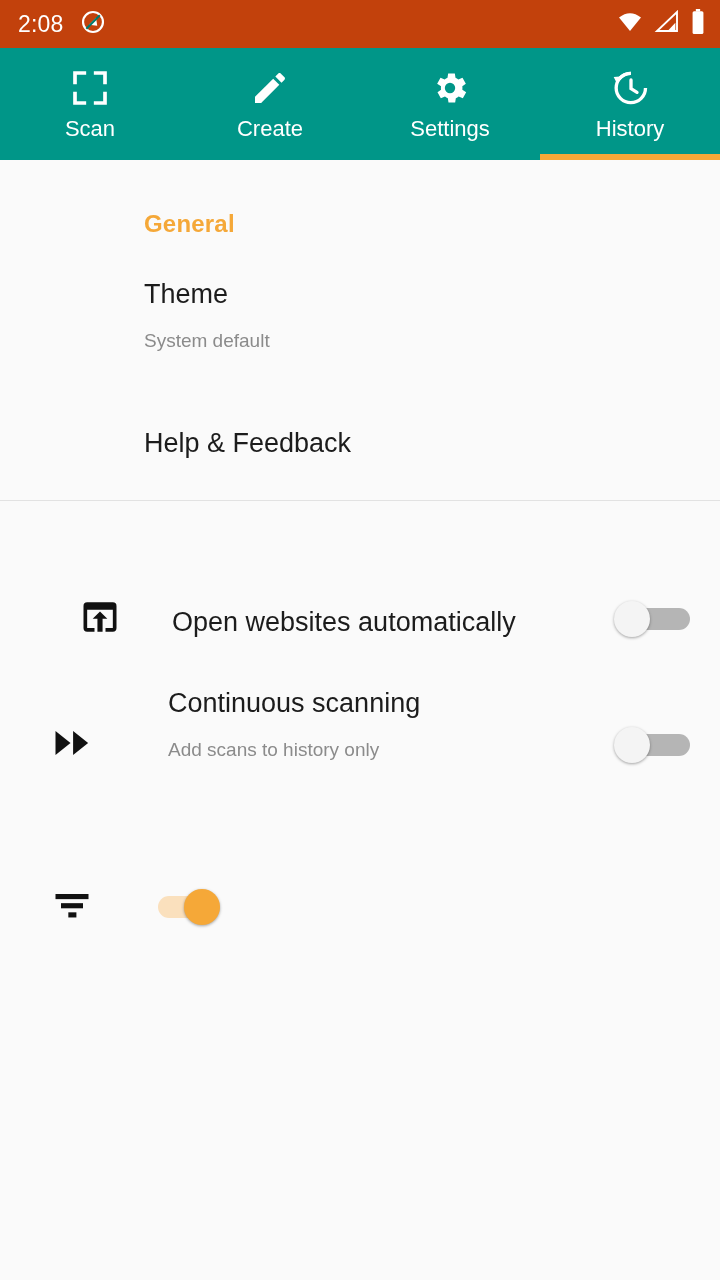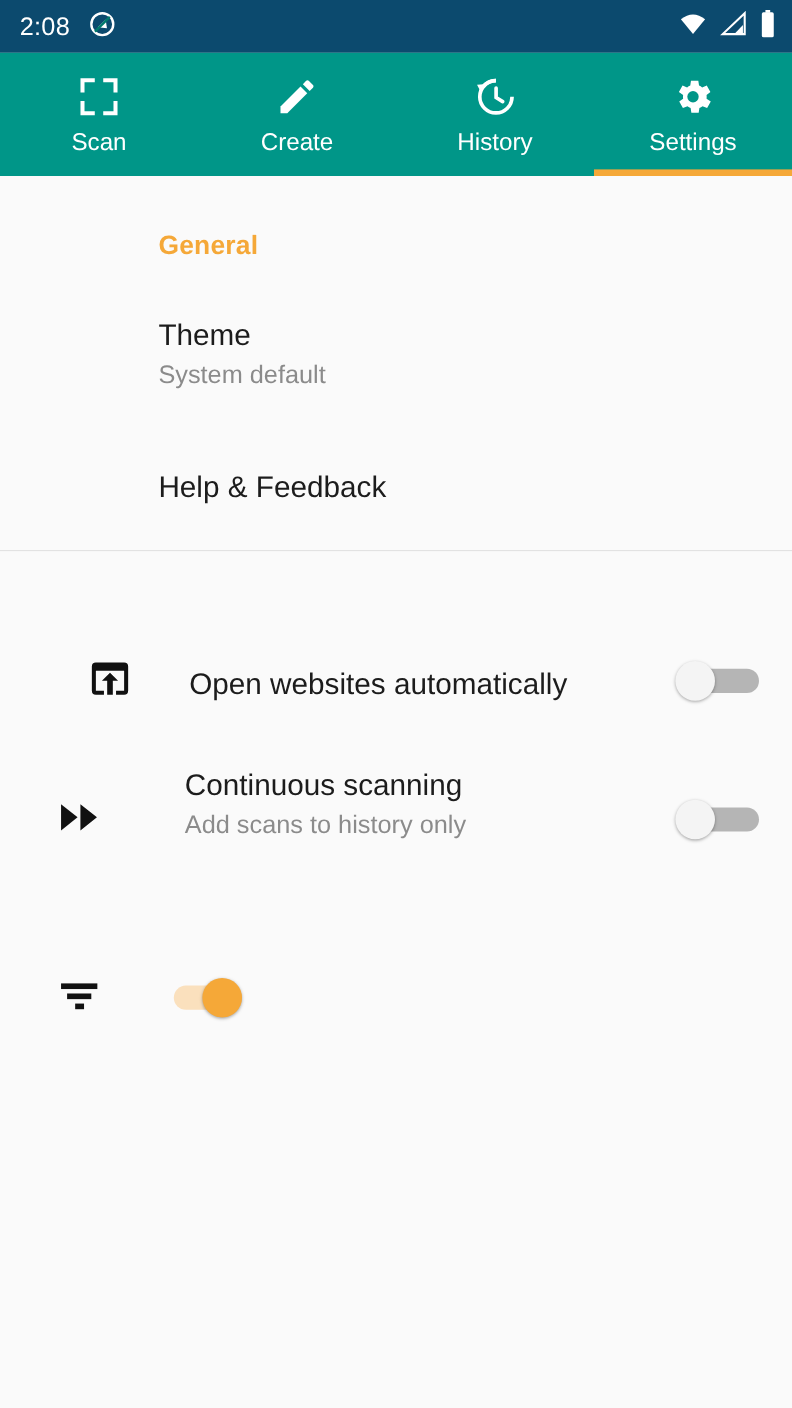--- a/index.html
+++ b/index.html
@@ -6,21 +6,21 @@
   html, body {
     width:720px; height:1280px;
     background:#fafafa;
     font-family:"Liberation Sans", sans-serif;
     overflow:hidden;
   }
   #app { position:relative; width:720px; height:1280px; }
 
   
   .statusbar {
-    height:48px; background:#0c4a6e;
+    height:48px; background:#c2410c;
     display:flex; align-items:center;
     padding:0 14px 0 18px; color:#fff;
   }
   .status-clock { font-size:23px; letter-spacing:.2px; }
   .status-left-icons { display:flex; align-items:center; margin-left:16px; }
   .status-right { margin-left:auto; display:flex; align-items:center; gap:10px; }
 
   
   .tabbar {
     height:112px; background:#009688; display:flex;
@@ -51,21 +51,21 @@
     position:relative; display:flex; align-items:flex-end;
     min-height:96px; padding:0 30px 0 0;
   }
   .row-icon {
     width:144px; flex:0 0 144px;
     display:flex; align-items:center; justify-content:center;
   }
   .row-icon svg { display:block; }
   .row-text { flex:1 1 auto; padding-right:14px; }
   .row-title { font-size:27px; color:#1c1c1c; line-height:34px; }
-  .row-sub { font-size:23px; color:#8b8b8b; line-height:31px; margin-top:3px; }
+  .row-sub { font-size:19px; color:#8b8b8b; line-height:31px; margin-top:14px; }
 
   .no-icon-pad { padding-left:144px; }
 
   .divider { height:1px; background:#e2e2e2; width:100%; }
 
   
   .switch { position:relative; width:76px; height:40px; flex:0 0 76px; }
   .switch .track {
     position:absolute; right:0; top:9px;
     width:62px; height:22px; border-radius:11px;
@@ -149,37 +149,37 @@
           <path d="M3 17.3V21h3.7L17.6 10.1l-3.7-3.7L3 17.3z" fill="#fff"></path>
           <path d="M20.7 7.0c.4-.4.4-1 0-1.4l-2.3-2.3c-.4-.4-1-.4-1.4 0l-1.8 1.8 3.7 3.7 1.8-1.8z" fill="#fff"></path>
         </svg>
       </span>
       <span class="tab-label">Create</span>
     </div>
 
     <div class="tab">
       <span class="tab-icon">
         <svg width="40" height="40" viewBox="0 0 24 24">
+          <path d="M19.4 13a7.8 7.8 0 0 0 0-2l2.1-1.6-2-3.5-2.5 1a7.6 7.6 0 0 0-1.7-1l-.4-2.6h-4l-.4 2.6c-.6.2-1.2.6-1.7 1l-2.5-1-2 3.5L6.6 11a7.8 7.8 0 0 0 0 2l-2.1 1.6 2 3.5 2.5-1c.5.4 1.1.8 1.7 1l.4 2.6h4l.4-2.6c.6-.2 1.2-.6 1.7-1l2.5 1 2-3.5L19.4 13z" fill="#fff"></path>
+          <circle cx="12" cy="12" r="3.1" fill="#009688"></circle>
+        </svg>
+      </span>
+      <span class="tab-label">Settings</span>
+    </div>
+
+    <div class="tab">
+      <span class="tab-icon">
+        <svg width="40" height="40" viewBox="0 0 24 24">
           <path d="M12.5 3.2a8.8 8.8 0 1 0 8.8 8.8" fill="none" stroke="#fff" stroke-width="2"></path>
           <path d="M12.5 3.2 A8.8 8.8 0 0 0 5.5 6.6" fill="none" stroke="#fff" stroke-width="2"></path>
           <path d="M2.2 5.4 L7.6 5.0 L4.4 9.7 Z" fill="#fff"></path>
           <path d="M12.6 7.2v5.2l3.6 2.2" fill="none" stroke="#fff" stroke-width="2" stroke-linecap="round"></path>
         </svg>
       </span>
       <span class="tab-label">History</span>
-    </div>
-
-    <div class="tab">
-      <span class="tab-icon">
-        <svg width="40" height="40" viewBox="0 0 24 24">
-          <path d="M19.4 13a7.8 7.8 0 0 0 0-2l2.1-1.6-2-3.5-2.5 1a7.6 7.6 0 0 0-1.7-1l-.4-2.6h-4l-.4 2.6c-.6.2-1.2.6-1.7 1l-2.5-1-2 3.5L6.6 11a7.8 7.8 0 0 0 0 2l-2.1 1.6 2 3.5 2.5-1c.5.4 1.1.8 1.7 1l.4 2.6h4l.4-2.6c.6-.2 1.2-.6 1.7-1l2.5 1 2-3.5L19.4 13z" fill="#fff"></path>
-          <circle cx="12" cy="12" r="3.1" fill="#009688"></circle>
-        </svg>
-      </span>
-      <span class="tab-label">Settings</span>
     </div>
 
     <div class="tab-indicator" style="left:540px; width:180px;"></div>
   </div>
 
   <div class="content">
 
     <div class="section-header">General</div>
 
     <div class="row no-icon-pad" style="min-height:118px; padding-top:22px;">

